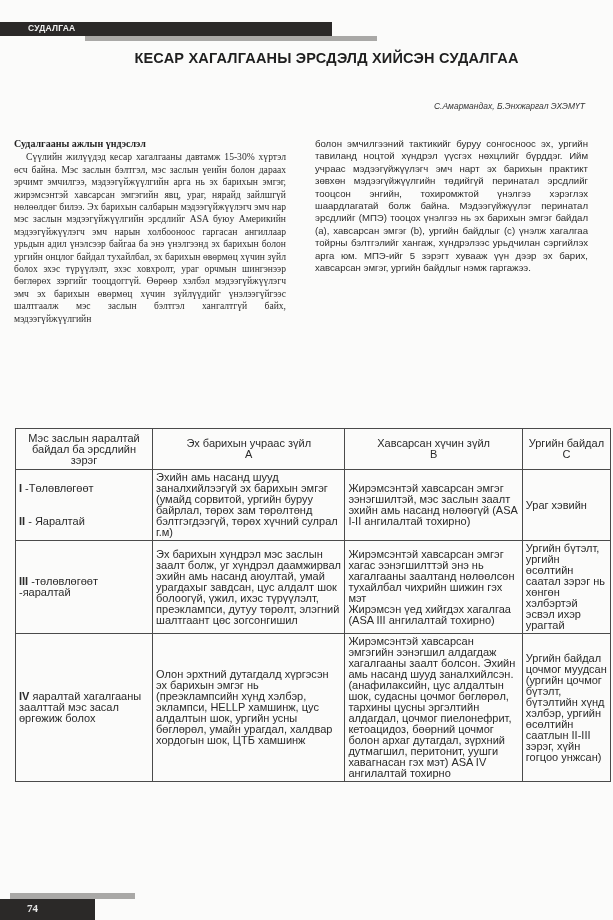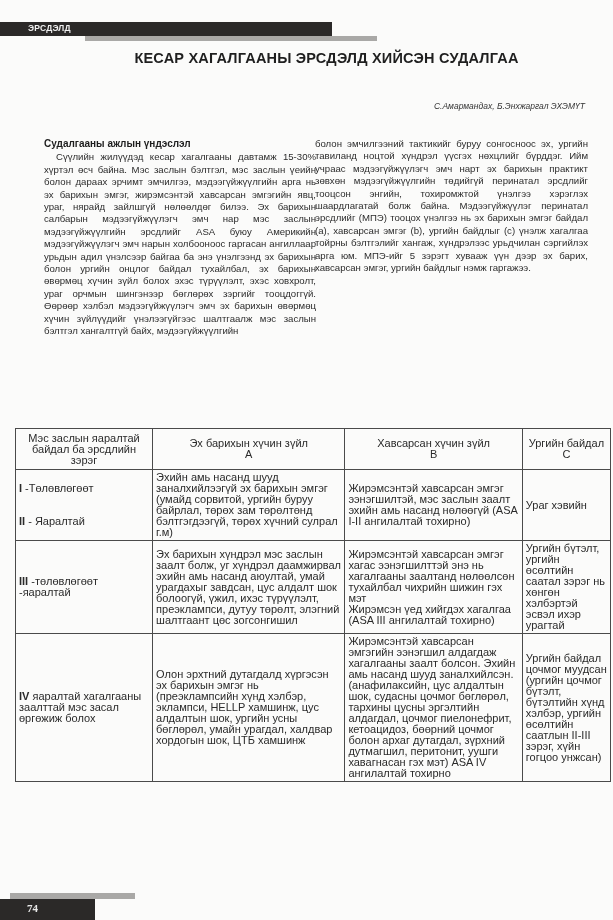--- a/index.html
+++ b/index.html
@@ -4,21 +4,21 @@
 <style>
   html, body { margin:0; padding:0; }
   body { width:613px; height:920px; background:#fbfbfa; position:relative; overflow:hidden;
          font-family:"Liberation Sans", sans-serif; color:#2a2a2a; }
   .header-band { position:absolute; left:0; top:22px; width:332px; height:14px; background:#2b2928; }
   .header-band-label { position:absolute; left:28px; top:23px; font-size:8.5px; font-weight:bold; color:#f2f2f2; letter-spacing:0.2px; }
   .header-strip { position:absolute; left:85px; top:36px; width:292px; height:5px; background:#a9a8a6; }
   .title { position:absolute; left:0; width:613px; top:50px; text-align:center; font-size:14.5px; font-weight:bold; color:#1f1f1f; letter-spacing:0.2px;padding-left:20px; }
   .authors { position:absolute; right:28px; top:101px; font-size:8.5px; font-style:italic; color:#333; }
   .col { position:absolute; top:138px; width:272px; font-size:9.6px; line-height:12.4px; text-align:justify; color:#2c2c2c; }
-  .col-left { left:44px; }
+  .col-left { left:14px;font-family:Liberation Serif, serif; }
   .col-right { left:315px; width:273px; }
   .section-title { font-weight:bold; font-size:10px; margin-bottom:1px; color:#1e1e1e; }
   .para { text-indent:12px; margin:0; }
   .para.noindent { text-indent:0; }
   .para.gap { margin-top:14px; }
   table.risk { position:absolute; left:15px; top:428px; width:596px; border-collapse:collapse; font-size:11px; line-height:11px; color:#2a2a2a; }
   table.risk th, table.risk td { border:1px solid #4a4a4a; vertical-align:middle; padding:2px 3px; }
   table.risk th { font-weight:normal; text-align:center; height:36px; }
   table.risk td { text-align:left; }
   .c1 { width:122px; } .c2 { width:174px; } .c3 { width:160px; } .c4 { width:76px; }
@@ -26,40 +26,40 @@
   .lvl b { font-weight:bold; }
   .lvl + .lvl { margin-top:22px; }
   .footer-strip { position:absolute; left:10px; top:893px; width:125px; height:6px; background:#a9a8a6; }
   .footer-band { position:absolute; left:0; top:899px; width:95px; height:21px; background:#2b2928; }
   .page-num { position:absolute; left:27px; top:902px; font-family:"Liberation Serif", serif; font-size:11px; font-weight:bold; color:#e8e8e8; }
 </style>
 </head>
 <body>
 
 <div class="header-band"></div>
-<div class="header-band-label">ЭРСДЭЛД</div>
+<div class="header-band-label">СУДАЛГАА</div>
 <div class="header-strip"></div>
 
 <h1 class="title" style="margin:0;">КЕСАР ХАГАЛГААНЫ ЭРСДЭЛД ХИЙСЭН СУДАЛГАА</h1>
 <div class="authors">С.Амармандах, Б.Энхжаргал ЭХЭМҮТ</div>
 
 <div class="col col-left">
   <div class="section-title">Судалгааны ажлын үндэслэл</div>
   <p class="para">Сүүлийн жилүүдэд кесар хагалгааны давтамж 15-30% хүртэл өсч байна. Мэс заслын бэлтгэл, мэс заслын үеийн болон дараах эрчимт эмчилгээ, мэдээгүйжүүлгийн арга нь эх барихын эмгэг, жирэмсэнтэй хавсарсан эмгэгийн явц, ураг, нярайд зайлшгүй нөлөөлдөг билээ. Эх барихын салбарын мэдээгүйжүүлэгч эмч нар мэс заслын мэдээгүйжүүлгийн эрсдлийг ASA буюу Америкийн мэдээгүйжүүлэгч эмч нарын холбооноос гаргасан ангиллаар урьдын адил үнэлсээр байгаа ба энэ үнэлгээнд эх барихын болон ургийн онцлог байдал тухайлбал, эх барихын өвөрмөц хүчин зүйл болох эхэс түрүүлэлт, эхэс ховхролт, ураг орчмын шингэнээр бөглөрөх зэргийг тооцдоггүй. Өөрөөр хэлбэл мэдээгүйжүүлэгч эмч эх барихын өвөрмөц хүчин зүйлүүдийг үнэлээгүйгээс шалтгаалж мэс заслын бэлтгэл хангалтгүй байх, мэдээгүйжүүлгийн</p>
 </div>
 
 <div class="col col-right">
   <p class="para noindent">болон эмчилгээний тактикийг буруу сонгосноос эх, ургийн тавиланд ноцтой хүндрэл үүсгэх нөхцлийг бүрддэг. Ийм учраас мэдээгүйжүүлэгч эмч нарт эх барихын практикт зөвхөн мэдээгүйжүүлгийн төдийгүй перинатал эрсдлийг тооцсон энгийн, тохиромжтой үнэлгээ хэрэглэх шаардлагатай болж байна. Мэдээгүйжүүлэг перинатал эрсдлийг (МПЭ) тооцох үнэлгээ нь эх барихын эмгэг байдал (a), хавсарсан эмгэг (b), ургийн байдлыг (c) үнэлж хагалгаа тойрны бэлтгэлийг хангаж, хүндрэлээс урьдчилан сэргийлэх арга юм. МПЭ-ийг 5 зэрэгт хувааж үүн дээр эх барих, хавсарсан эмгэг, ургийн байдлыг нэмж гаргажээ.</p>
 </div>
 
 <table class="risk">
   <thead>
     <tr>
       <th class="c1">Мэс заслын яаралтай байдал ба эрсдлийн зэрэг</th>
-      <th class="c2" style="white-space:pre-line;">Эх барихын хүчин зүйл
+      <th class="c2" style="white-space:pre-line;">Эх барихын учраас зүйл
 A</th>
       <th class="c3" style="white-space:pre-line;">Хавсарсан хүчин зүйл
 B</th>
       <th class="c4" style="white-space:pre-line;">Ургийн байдал
 C</th>
     </tr>
   </thead>
   <tbody>
     <tr>
       <td>

